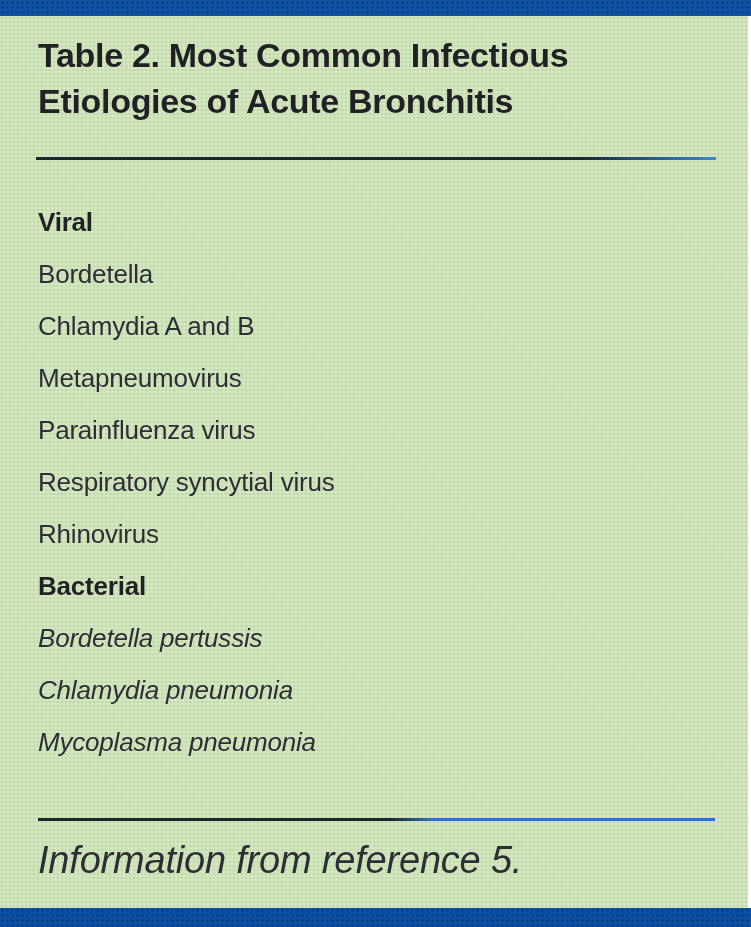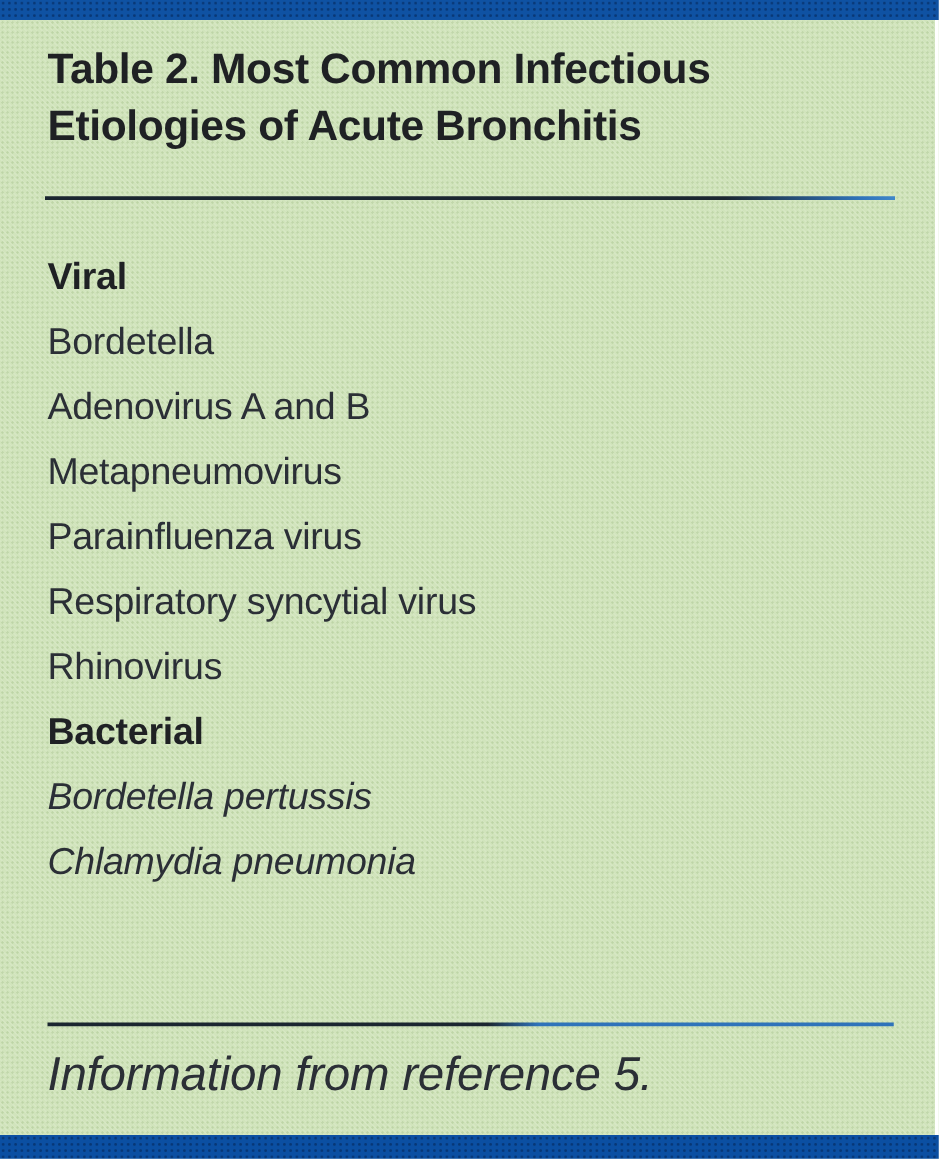--- a/index.html
+++ b/index.html
@@ -45,21 +45,21 @@
     left:38px; top:802px; width:677px; height:2.5px;
     background:linear-gradient(90deg,
       var(--rule-dark, #141e28) 0%,
       var(--rule-dark, #1b2630) 52%,
       var(--rule-blue, #2d70b6) 58%,
       var(--rule-blue, #2f74bb) 100%);
   }
   .rows { position:absolute; left:38px; top:180px; }
   .row {
     height:52px; line-height:52px;
-    font-size:30px; letter-spacing:-0.2px; white-space:nowrap;
+    font-size:26px; letter-spacing:-0.2px; white-space:nowrap;
     color: var(--body-text, #2b2f36);
   }
   .row.heading { font-weight:bold; color: var(--title-text, #1f2124); }
   .row.species { font-style:italic; }
   .footnote {
     position:absolute; left:38px; top:826px;
     font-size:38px; line-height:36px; font-style:italic;
     letter-spacing:-0.2px;
     color: var(--body-text, #2b2f36);
   }
@@ -73,28 +73,29 @@
   <div class="title">
     <span>Table 2. Most Common Infectious</span>
     <span>Etiologies of Acute Bronchitis</span>
   </div>
 
   <div class="rule under-title"></div>
 
   <div class="rows">
     <div class="row heading">Viral</div>
     <div class="row item">Bordetella</div>
-    <div class="row item">Adenovirus A and B</div>
+    <div class="row item">Chlamydia A and B</div>
     <div class="row item">Metapneumovirus</div>
     <div class="row item">Parainfluenza virus</div>
     <div class="row item">Respiratory syncytial virus</div>
     <div class="row item">Rhinovirus</div>
     <div class="row heading">Bacterial</div>
     <div class="row species">Bordetella pertussis</div>
     <div class="row species">Chlamydia pneumonia</div>
+    <div class="row species">Mycoplasma pneumonia</div>
   </div>
 
   <div class="rule above-footnote"></div>
 
   <div class="footnote">Information from reference 5.</div>
 </div>
 
 <div class="band bottom"></div>
 
 </body></html>

